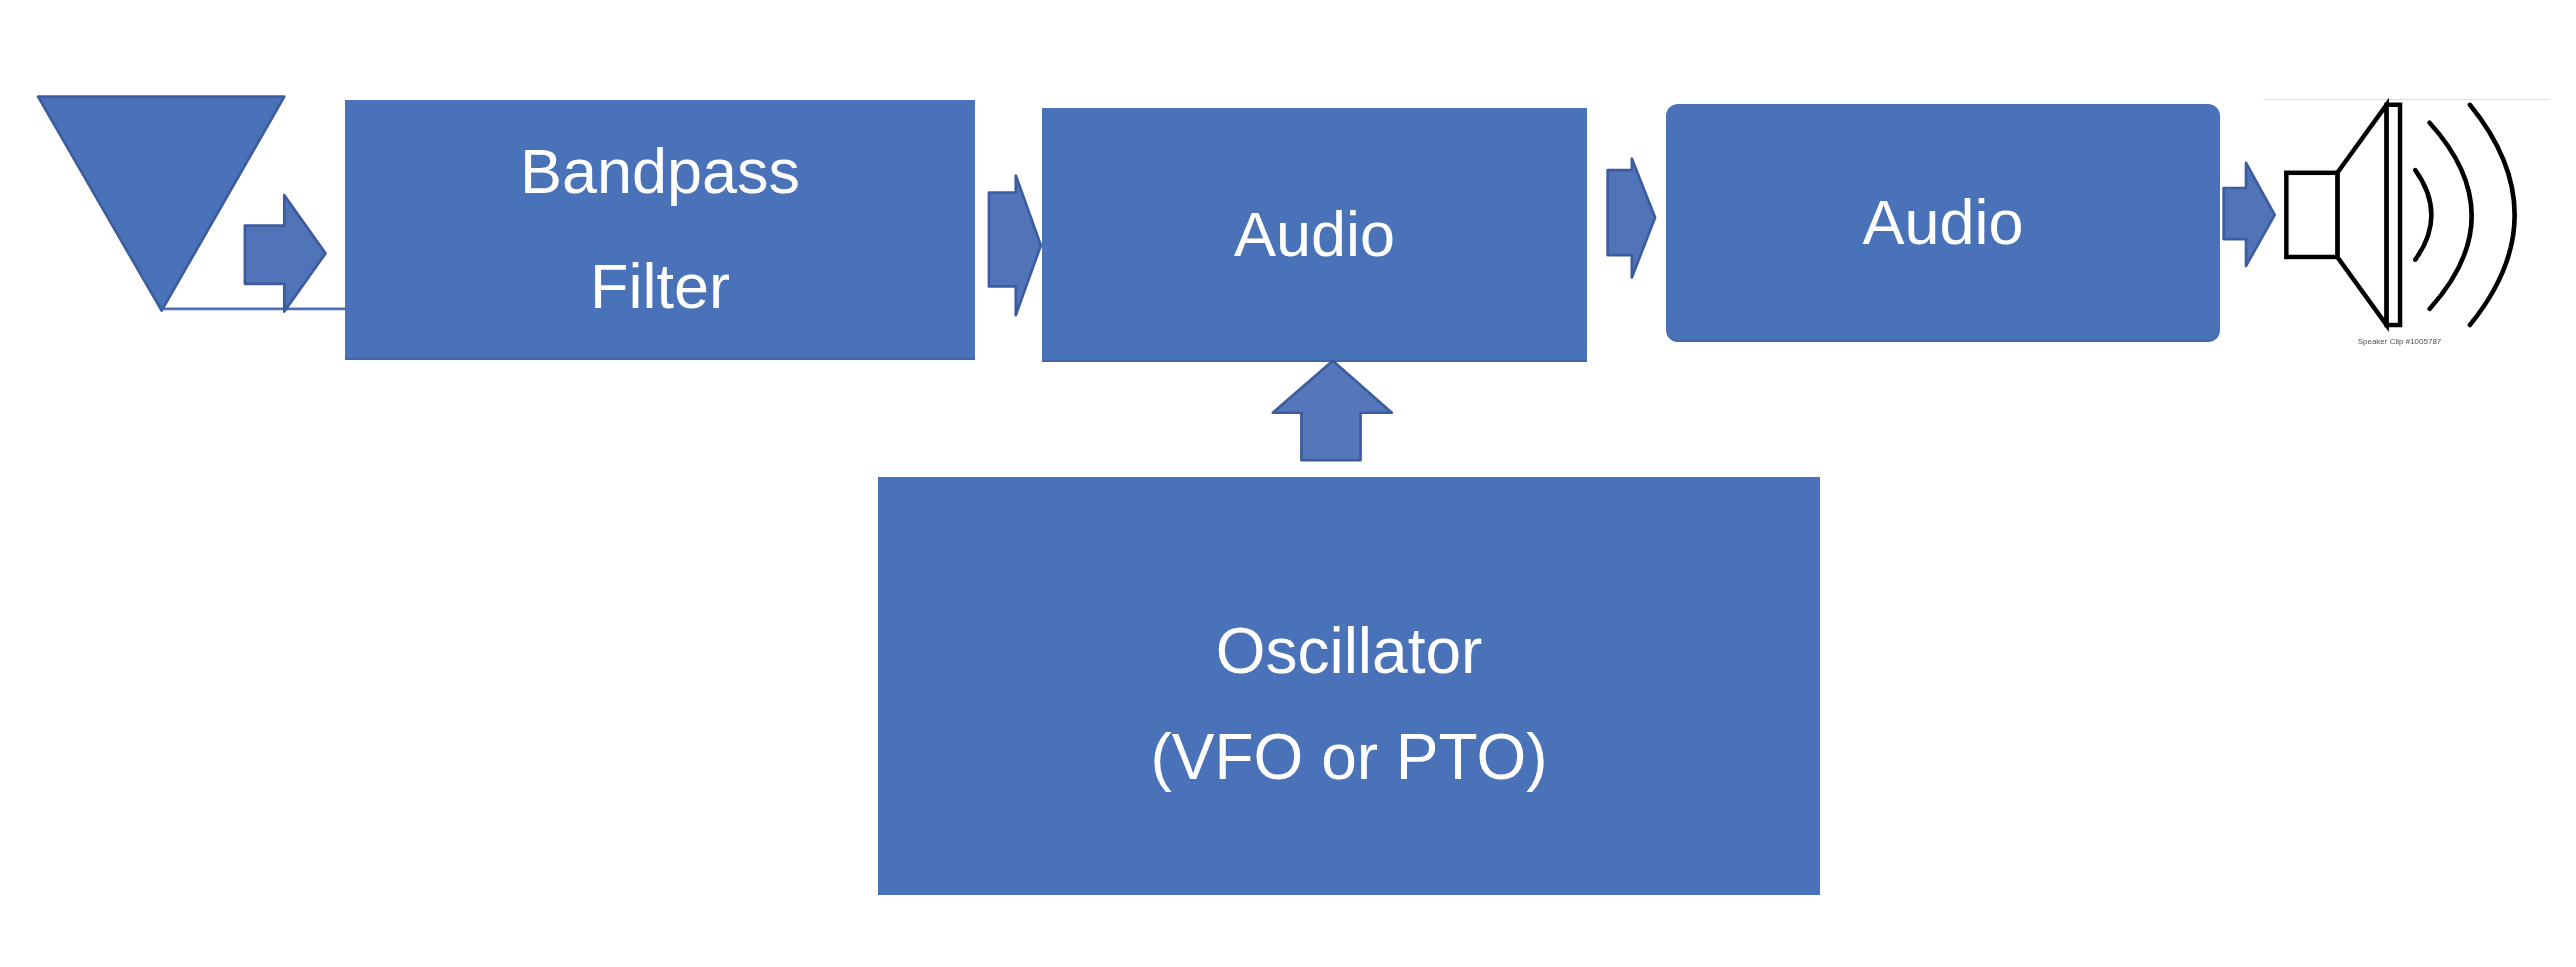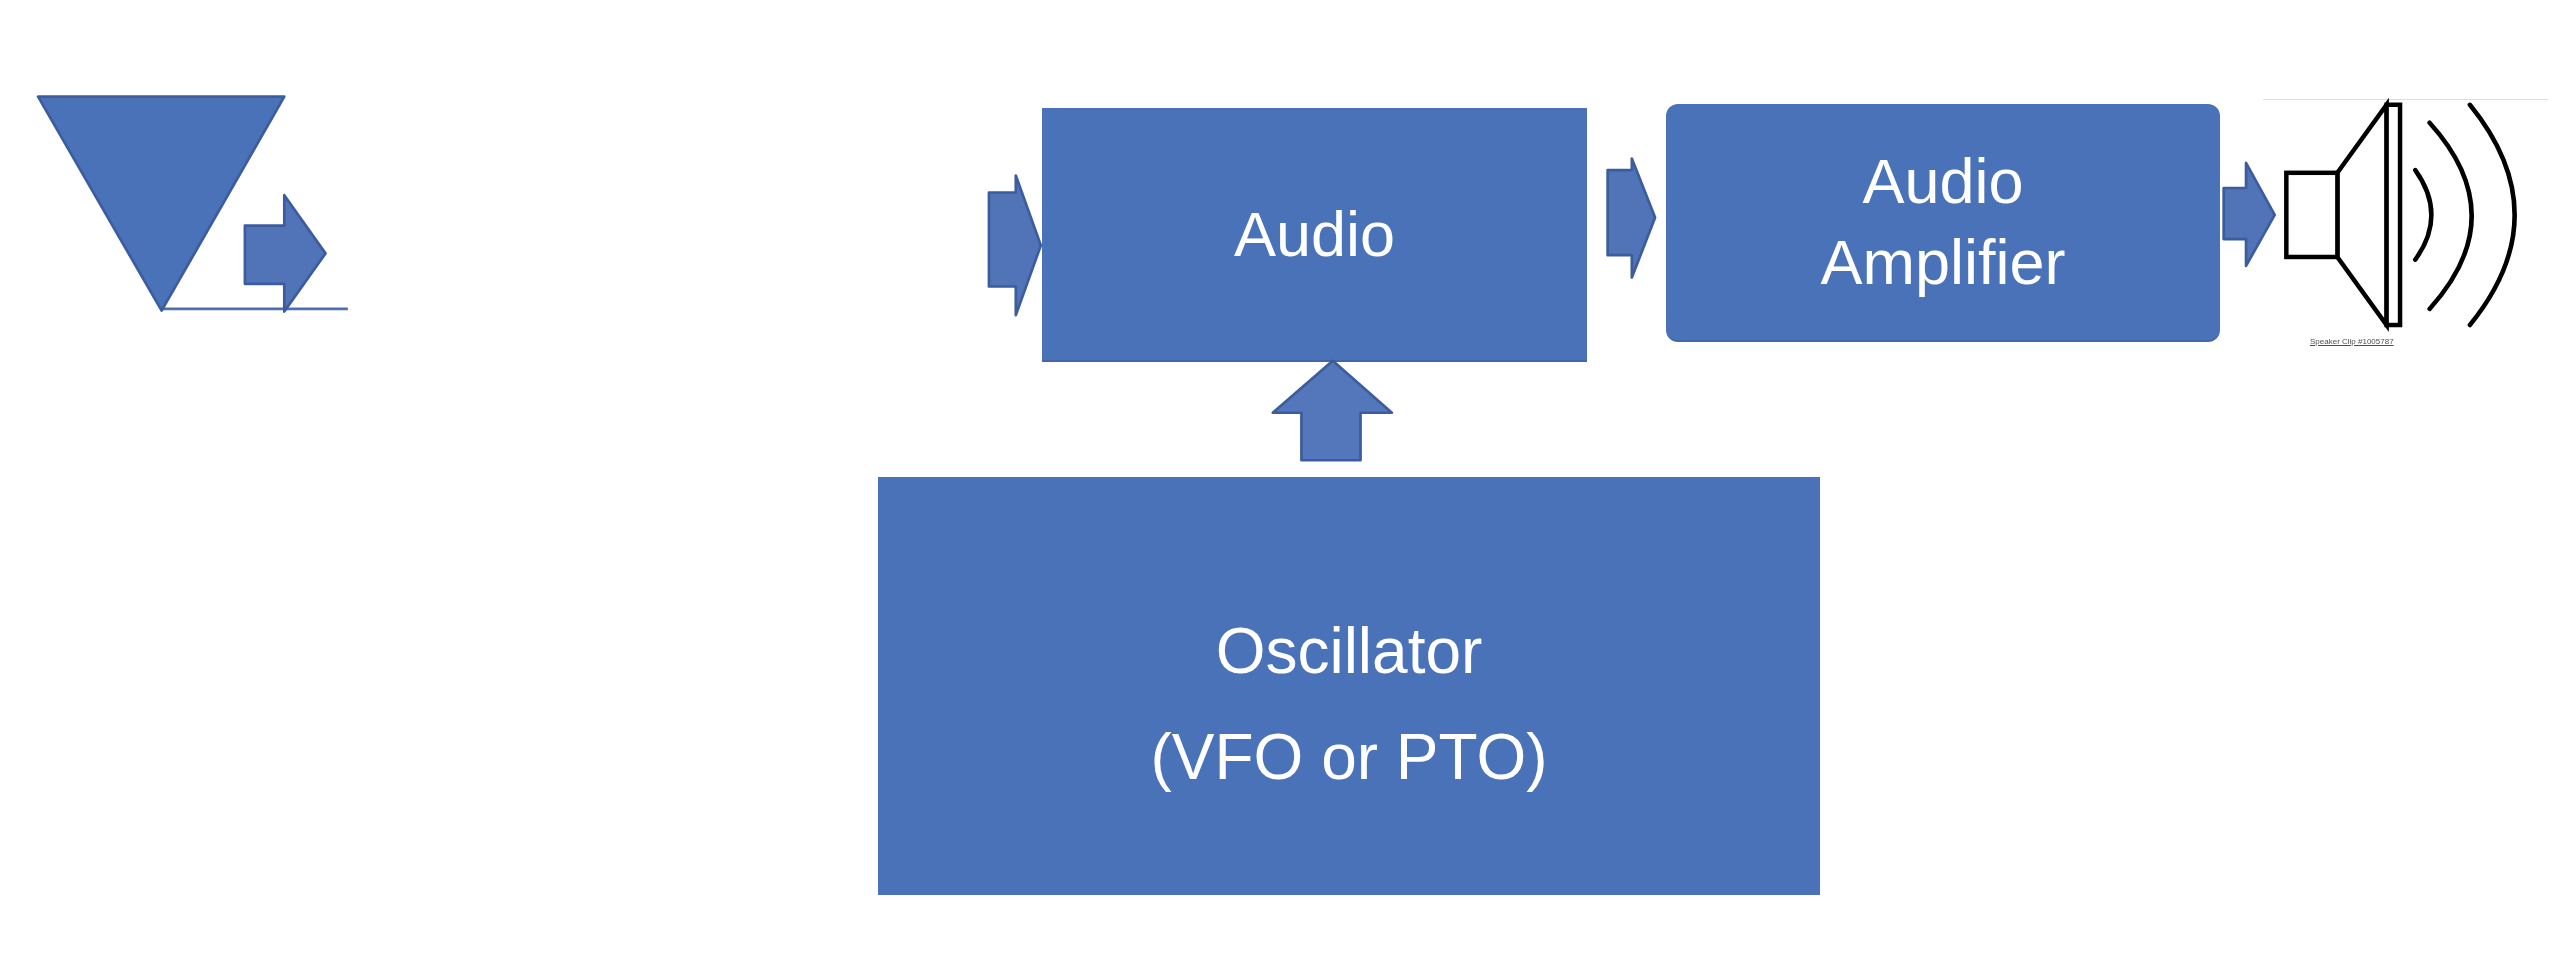--- a/index.html
+++ b/index.html
@@ -44,42 +44,44 @@
     left: 2263px; top: 99px; width: 285px; height: 254px;
     background: #ffffff;
     border-top: 1.8px solid #eedcba;
   }
   #speaker-attribution {
     position: absolute;
     left: 2310px; top: 337px; width: 179px;
     font-size: 8px;
     letter-spacing: 0px;
     color: #3a3a3a;
-    text-align: left;
+    text-align: center;
     opacity: 0.9;
     filter: blur(0.4px);
     white-space: nowrap;
-    text-decoration: underline;
   }
 </style>
 </head>
 <body>
 
 <div id="canvas">
 
   <div id="clipart-box"></div>
 
+  <div class="block" id="block-bandpass">
+    <span class="line">Bandpass</span>
+    <span class="line">Filter</span>
+  </div>
 
   <div class="block" id="block-mixer">
     <span class="line">Audio</span>
   </div>
 
   <div class="block" id="block-audioamp">
     <span class="line">Audio</span>
-    <span class="line">Amplifier</span>
   </div>
 
   <div class="block" id="block-oscillator">
     <span class="line">Oscillator</span>
     <span class="line">(VFO or PTO)</span>
   </div>
 
   <svg id="shape-layer" viewBox="0 0 2876 1080" xmlns="http://www.w3.org/2000/svg">
 
     <line x1="181" y1="345" x2="388" y2="345" stroke="#4d6fb3" stroke-width="3"></line>

